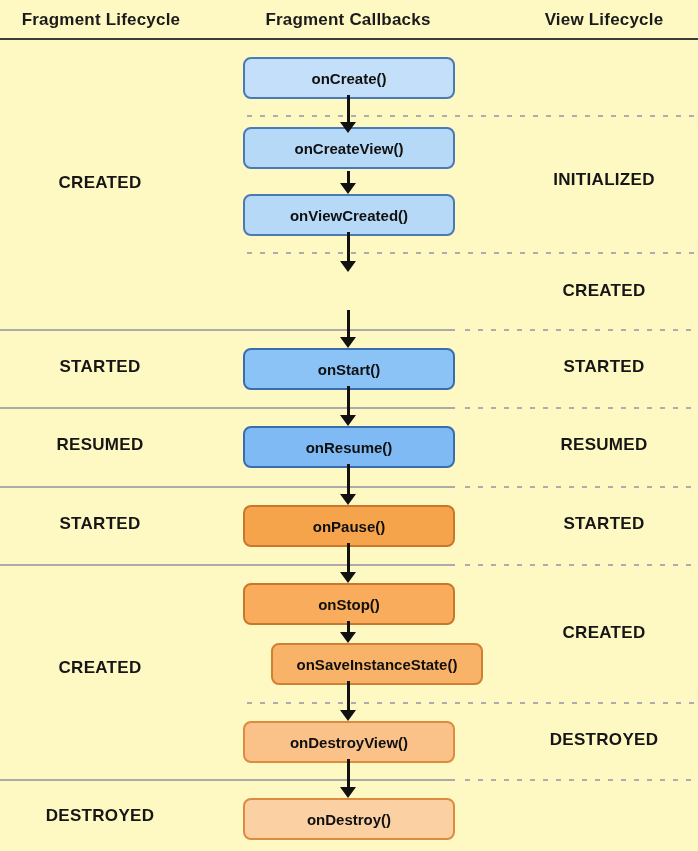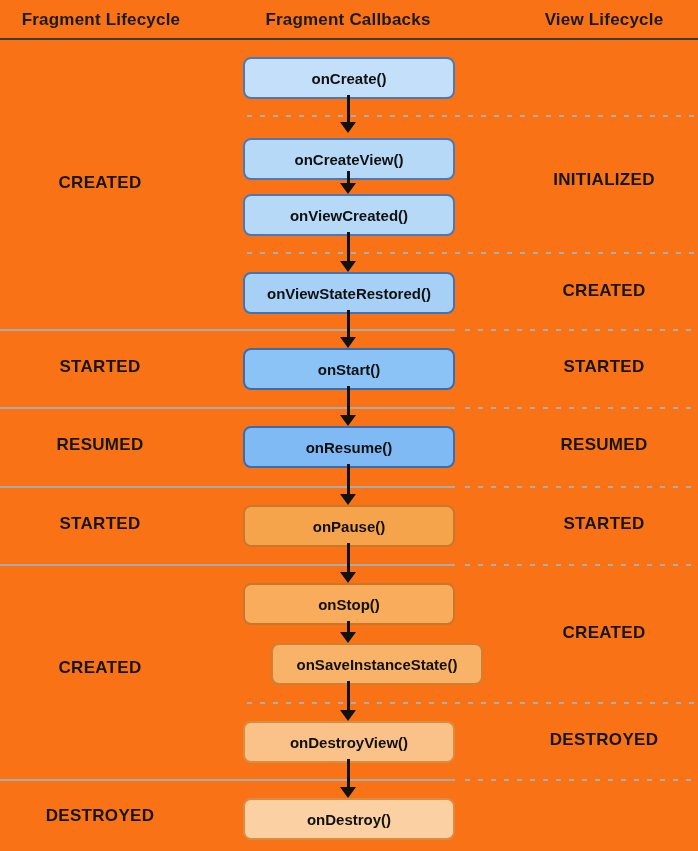--- a/index.html
+++ b/index.html
@@ -1,19 +1,19 @@
 <!DOCTYPE html>
 <html><head>
 <meta charset="utf-8">
 <style>
   html, body { margin: 0; padding: 0; background: #ffffff; }
   body { font-family: "Liberation Sans", "DejaVu Sans", sans-serif; }
   #stage {
     position: relative; width: 698px; height: 851px;
-    background: #f97316; overflow: hidden; color: #111;
+    background: #fef9c3; overflow: hidden; color: #111;
   }
   .col-header {
     position: absolute; top: 8px; height: 24px; line-height: 24px;
     font-size: 17px; font-weight: 700; text-align: center; color: #1b1b1b;
     letter-spacing: 0.2px;
   }
   .header-rule {
     position: absolute; top: 38px; left: 0; width: 698px; height: 2px;
     background: #3c3c3c;
   }
@@ -89,23 +89,22 @@
 
   <div class="state-label right-col" style="top:168px;">INITIALIZED</div>
   <div class="state-label right-col" style="top:279px;">CREATED</div>
   <div class="state-label right-col" style="top:355px;">STARTED</div>
   <div class="state-label right-col" style="top:433px;">RESUMED</div>
   <div class="state-label right-col" style="top:512px;">STARTED</div>
   <div class="state-label right-col" style="top:621px;">CREATED</div>
   <div class="state-label right-col" style="top:728px;">DESTROYED</div>
 
   <div class="cb-box" style="top: 57px; background: rgb(195, 223, 249); border-color: rgb(74, 121, 184);">onCreate()</div>
-  <div class="cb-box" style="top: 138px; background: rgb(183, 217, 248); border-color: rgb(74, 121, 184);">onCreateView()</div>
+  <div class="cb-box" style="top: 127px; background: rgb(183, 217, 248); border-color: rgb(74, 121, 184);">onCreateView()</div>
   <div class="cb-box" style="top: 194px; background: rgb(183, 217, 248); border-color: rgb(74, 121, 184);">onViewCreated()</div>
-  <div class="cb-box" style="top: 272px; background: rgb(167, 208, 246); border-color: rgb(65, 115, 181);">onViewStateRestored()</div>
   <div class="cb-box" style="top: 348px; background: rgb(140, 195, 247); border-color: rgb(58, 108, 176);">onStart()</div>
   <div class="cb-box" style="top: 505px; background: rgb(246, 164, 76); border-color: rgb(201, 119, 43);">onPause()</div>
   <div class="cb-box" style="top: 426px; background: rgb(127, 186, 244); border-color: rgb(58, 108, 176);">onResume()</div>
   <div class="cb-box" style="top: 583px; background: rgb(248, 172, 92); border-color: rgb(201, 119, 43);">onStop()</div>
   <div class="cb-box" style="top: 643px; background: rgb(249, 179, 104); border-color: rgb(208, 127, 51); margin-left: 28px;">onSaveInstanceState()</div>
   <div class="cb-box" style="top: 721px; background: rgb(250, 194, 136); border-color: rgb(219, 140, 65);">onDestroyView()</div>
   <div class="cb-box" style="top: 798px; background: rgb(251, 208, 162); border-color: rgb(219, 140, 65);">onDestroy()</div>
 
   <div class="arrow" style="top:95px;  height:38px;">
       <div class="shaft"></div>

